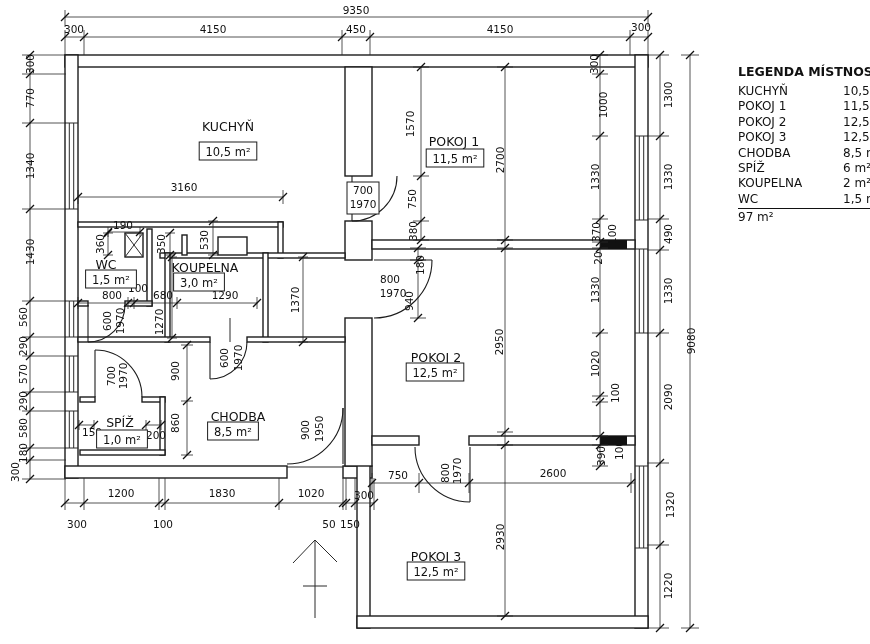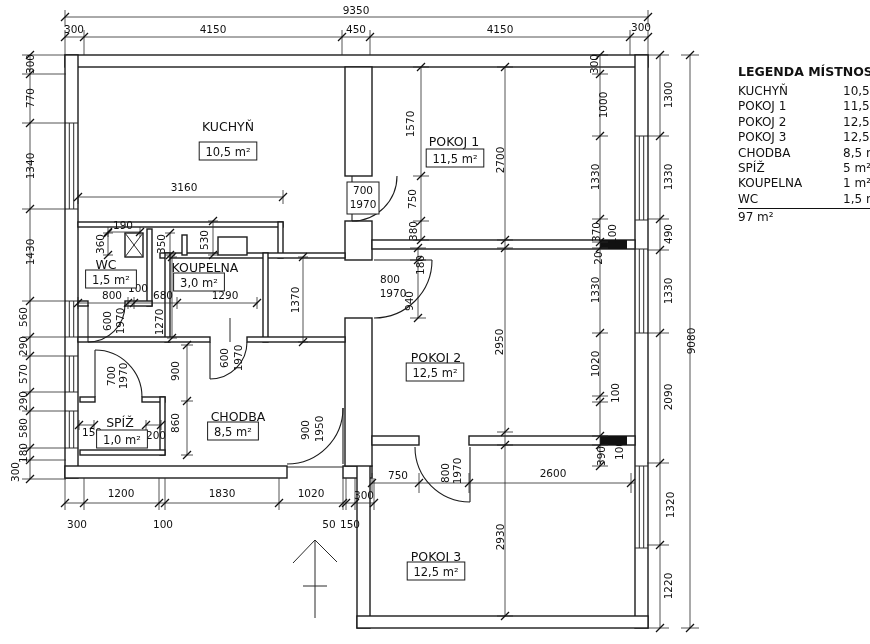--- a/index.html
+++ b/index.html
@@ -524,21 +524,21 @@
   </svg>
 
 <div id="legend">
   <div class="ttl">LEGENDA MÍSTNOSTÍ</div>
   <div id="legend-rows">
       <div class="row"><span>KUCHYŇ</span><span class="val">10,5 m²</span></div>
       <div class="row"><span>POKOJ 1</span><span class="val">11,5 m²</span></div>
       <div class="row"><span>POKOJ 2</span><span class="val">12,5 m²</span></div>
       <div class="row"><span>POKOJ 3</span><span class="val">12,5 m²</span></div>
       <div class="row"><span>CHODBA</span><span class="val">8,5 m²</span></div>
-      <div class="row"><span>SPÍŽ</span><span class="val">5 m²</span></div>
-      <div class="row"><span>KOUPELNA</span><span class="val">1 m²</span></div>
+      <div class="row"><span>SPÍŽ</span><span class="val">6 m²</span></div>
+      <div class="row"><span>KOUPELNA</span><span class="val">2 m²</span></div>
       <div class="row"><span>WC</span><span class="val">1,5 m²</span></div>
     </div>
   <div class="sep"></div>
   <div class="total">
     <span class="val">97 m²</span>
   </div>
 </div>
 
 </body></html>

